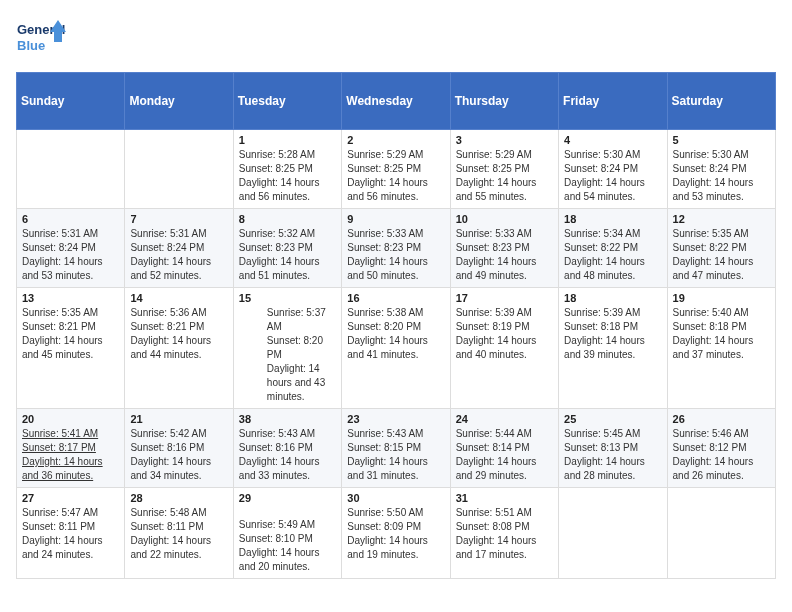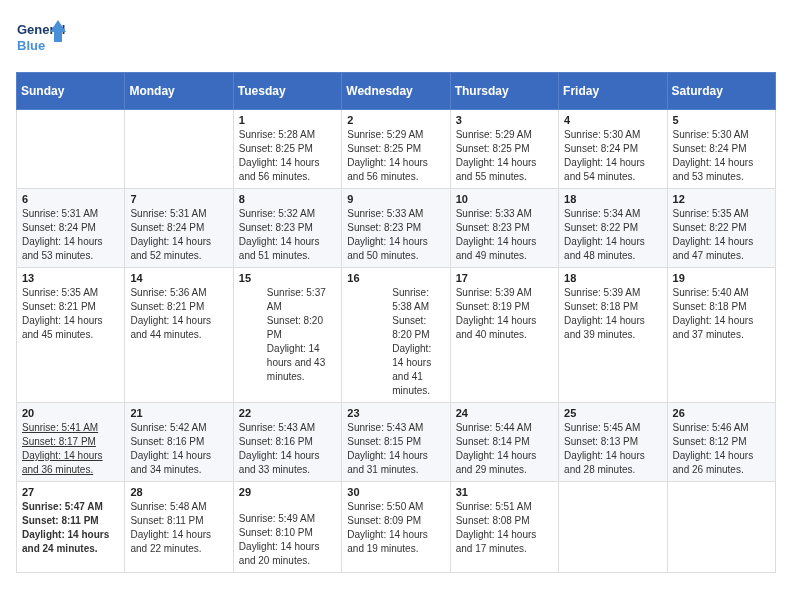--- a/index.html
+++ b/index.html
@@ -38,21 +38,21 @@
     .calendar {
       width: 100%;
       border-collapse: collapse;
       border: 1px solid #ccc;
     }
     .calendar th {
       background: #3a6bbf;
       color: #fff;
       font-size: 12px;
       font-weight: bold;
-      padding: 11px 4px;
+      padding: 21px 4px;
       text-align: left;
       border: 1px solid #5580cc;
     }
     .calendar td {
       vertical-align: top;
       padding: 4px 5px;
       border: 1px solid #ddd;
       font-size: 9.5px;
       color: #333;
       width: calc(100% / 7);
@@ -203,21 +203,21 @@
 Daylight: 14 hours and 44 minutes.</div>
         </td>
         <td>
           <span class="day-num">15</span>
           <div class="day-info" style="white-space: pre-line; margin-left: 28px;">Sunrise: 5:37 AM
 Sunset: 8:20 PM
 Daylight: 14 hours and 43 minutes.</div>
         </td>
         <td>
           <span class="day-num">16</span>
-          <div class="day-info" style="white-space: pre-line; margin-left: 45px;">Sunrise: 5:38 AM
+          <div class="day-info" style="white-space: pre-line;">Sunrise: 5:38 AM
 Sunset: 8:20 PM
 Daylight: 14 hours and 41 minutes.</div>
         </td>
         <td>
           <span class="day-num">17</span>
           <div class="day-info" style="white-space: pre-line;">Sunrise: 5:39 AM
 Sunset: 8:19 PM
 Daylight: 14 hours and 40 minutes.</div>
         </td>
         <td>
@@ -240,21 +240,21 @@
 Sunset: 8:17 PM
 Daylight: 14 hours and 36 minutes.</div>
         </td>
         <td>
           <span class="day-num">21</span>
           <div class="day-info" style="white-space: pre-line;">Sunrise: 5:42 AM
 Sunset: 8:16 PM
 Daylight: 14 hours and 34 minutes.</div>
         </td>
         <td>
-          <span class="day-num">22</span>
+          <span class="day-num">38</span>
           <div class="day-info" style="white-space: pre-line;">Sunrise: 5:43 AM
 Sunset: 8:16 PM
 Daylight: 14 hours and 33 minutes.</div>
         </td>
         <td>
           <span class="day-num">23</span>
           <div class="day-info" style="white-space: pre-line;">Sunrise: 5:43 AM
 Sunset: 8:15 PM
 Daylight: 14 hours and 31 minutes.</div>
         </td>
@@ -273,21 +273,21 @@
         <td>
           <span class="day-num">26</span>
           <div class="day-info" style="white-space: pre-line;">Sunrise: 5:46 AM
 Sunset: 8:12 PM
 Daylight: 14 hours and 26 minutes.</div>
         </td>
       </tr>
       <tr>
         <td>
           <span class="day-num">27</span>
-          <div class="day-info" style="white-space: pre-line; font-weight: bold;">Sunrise: 5:47 AM
+          <div class="day-info" style="white-space: pre-line;">Sunrise: 5:47 AM
 Sunset: 8:11 PM
 Daylight: 14 hours and 24 minutes.</div>
         </td>
         <td>
           <span class="day-num">28</span>
           <div class="day-info" style="white-space: pre-line;">Sunrise: 5:48 AM
 Sunset: 8:11 PM
 Daylight: 14 hours and 22 minutes.</div>
         </td>
         <td>

